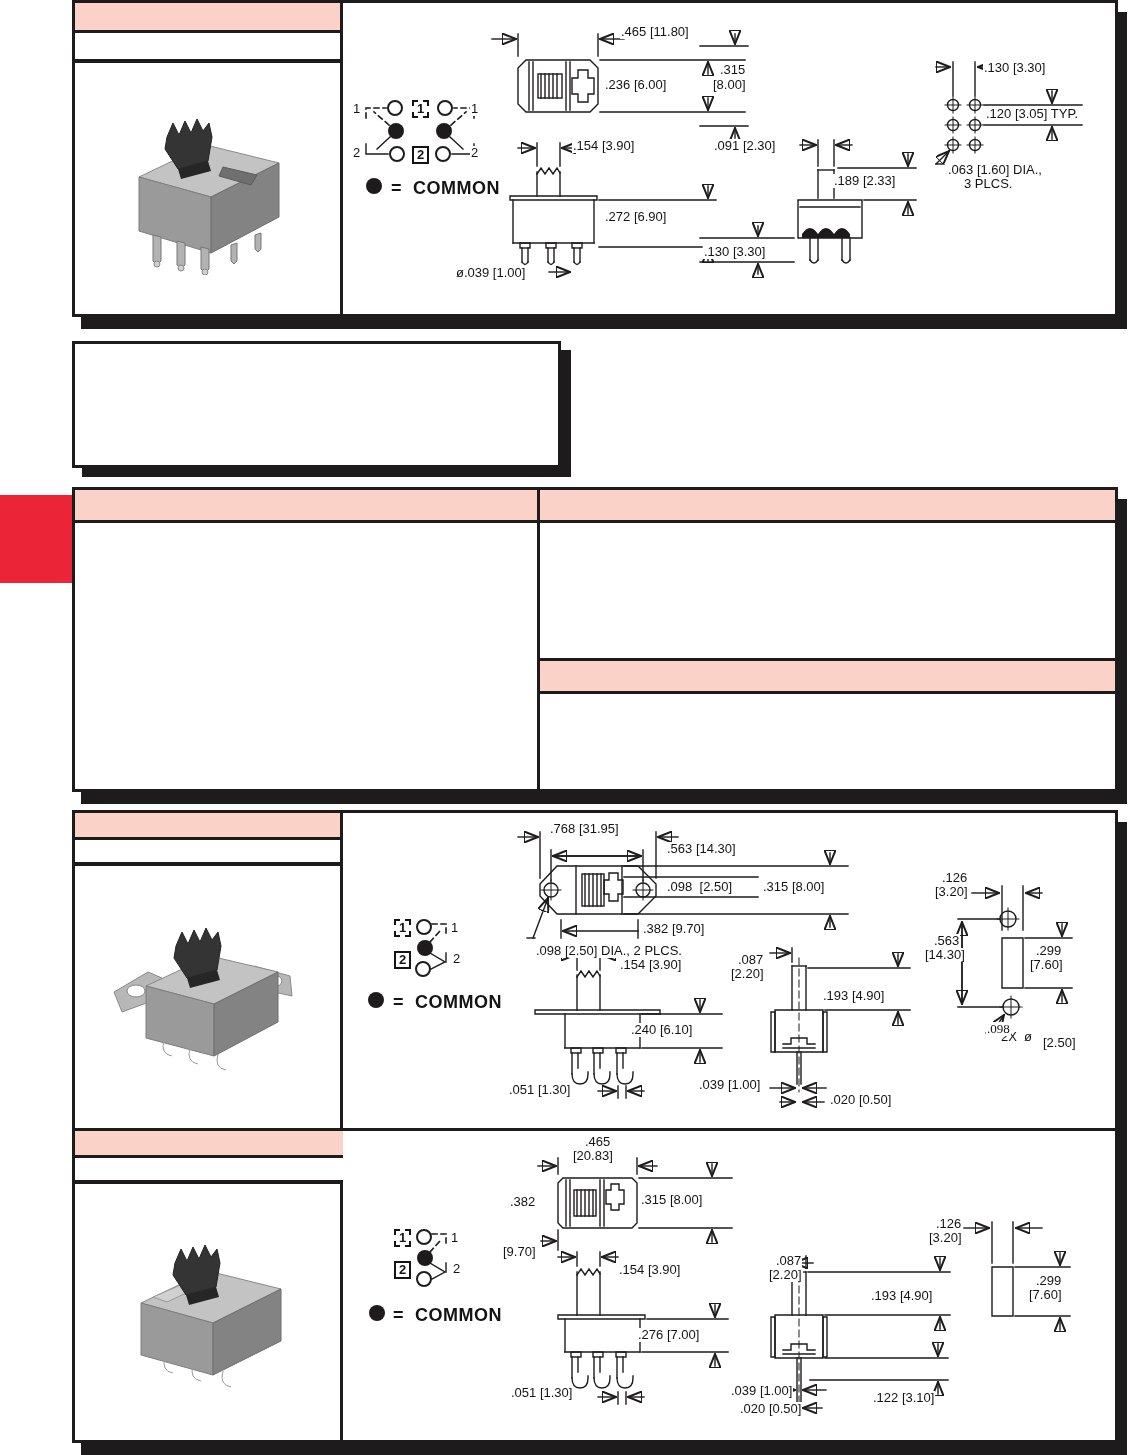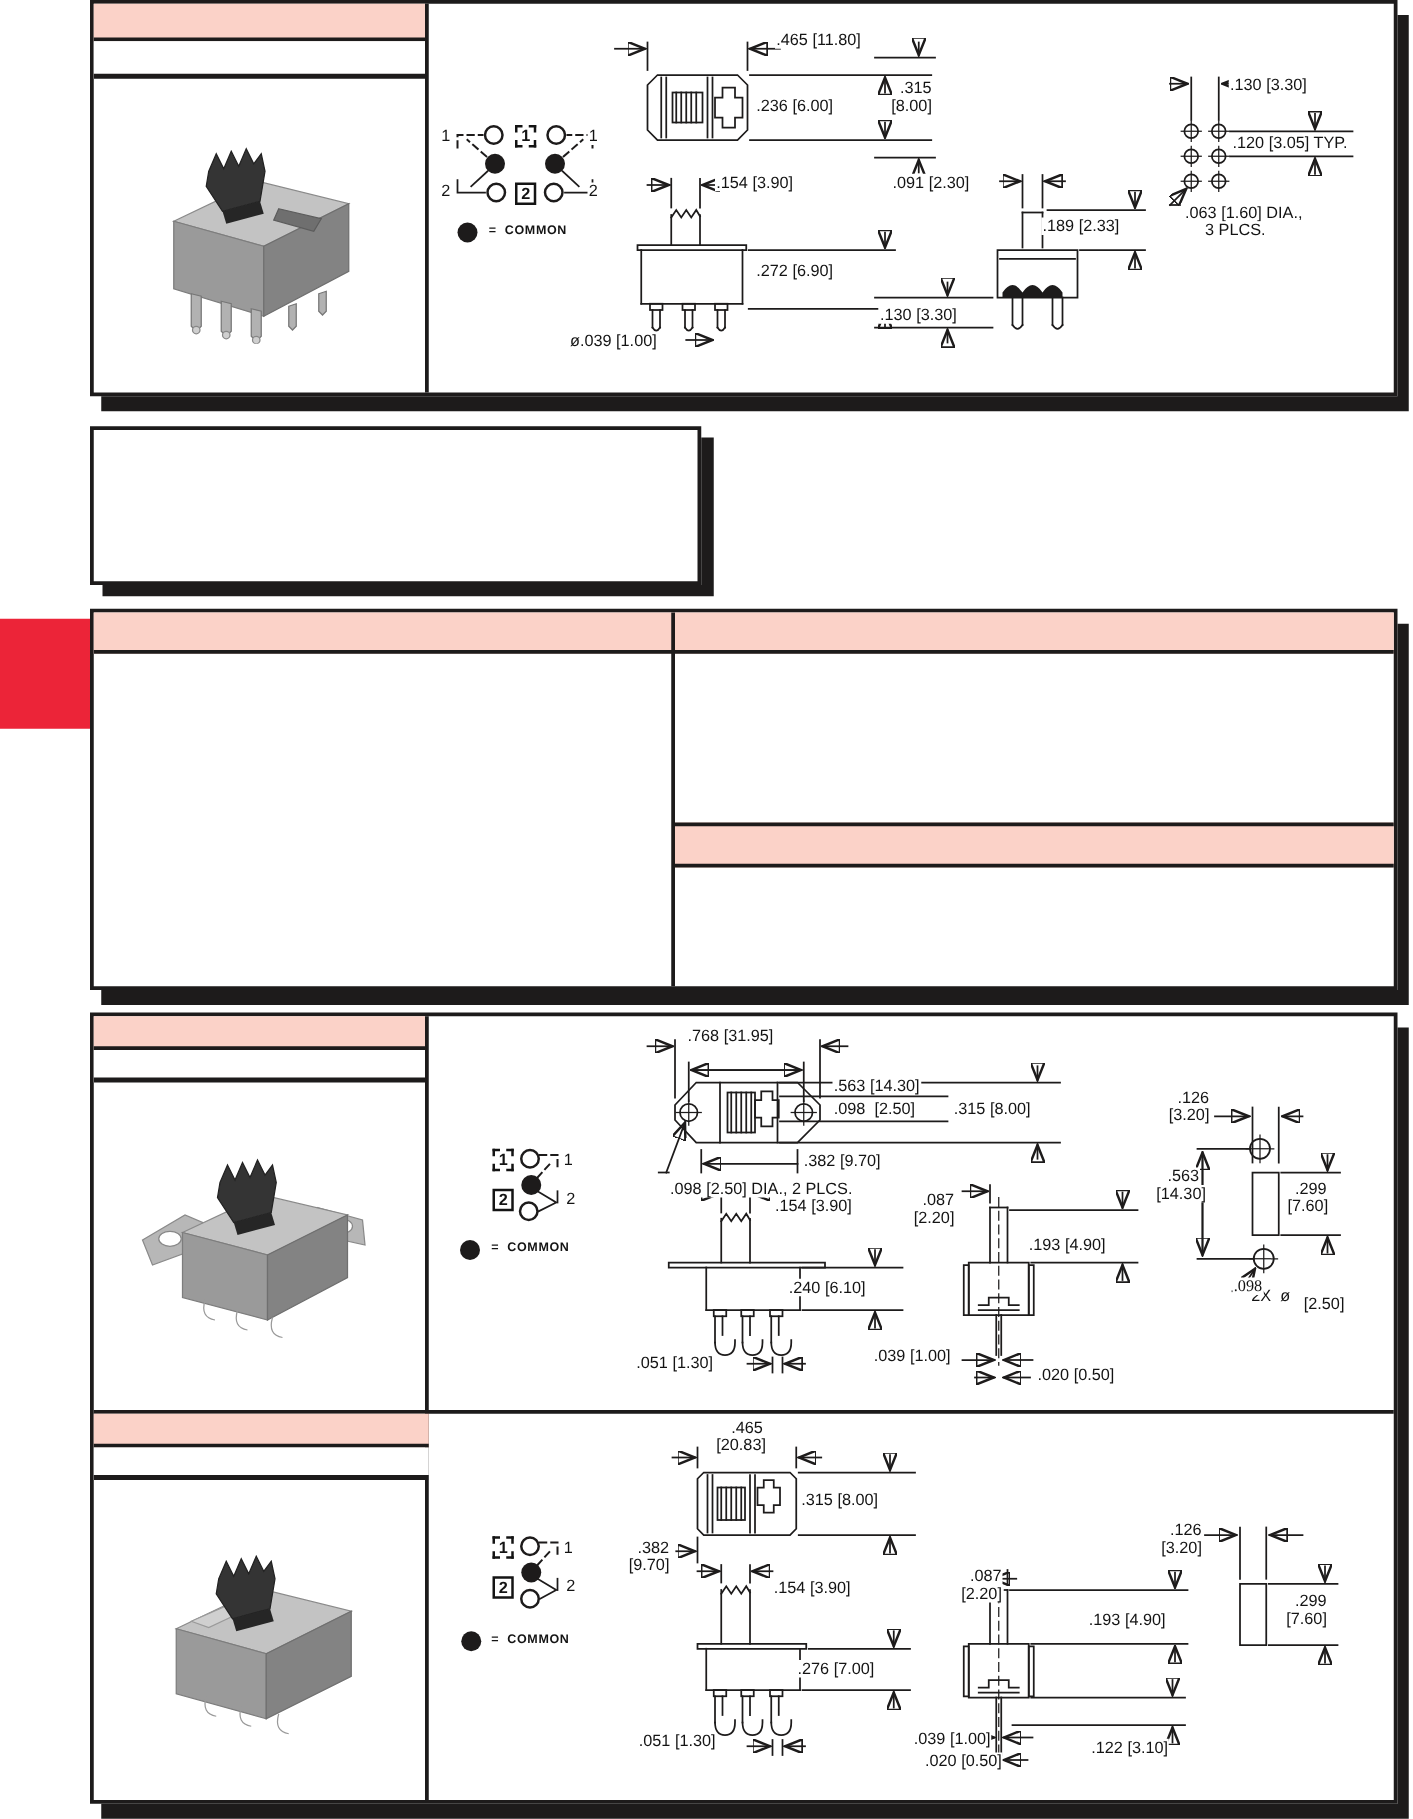--- a/index.html
+++ b/index.html
@@ -8,21 +8,21 @@
   .box{position:absolute;background:#fff;border:3px solid #1d1b1b;box-sizing:border-box;}
   .shadow{box-shadow:9px 12px 0 0 #1d1b1b;}
   .shadow-sm{box-shadow:10px 9px 0 0 #1d1b1b;}
   .pinkband{background:#fbd2c8;}
   .leftcell{position:absolute;left:0;top:0;bottom:0;width:268px;border-right:3px solid #1d1b1b;box-sizing:border-box;}
   .band1{height:27px;border-bottom:3px solid #1d1b1b;}
   .band2{height:26px;border-bottom:4px solid #1d1b1b;background:#fff;}
   .photo{position:absolute;left:0;right:3px;bottom:0;display:flex;align-items:center;justify-content:center;}
   .dim{position:absolute;font:13px/1.1 "Liberation Sans",sans-serif;color:#141414;
        white-space:pre;background:#ffffff;padding:0 1px;z-index:30;}
-  .legend{font-weight:bold;font-size:10px;letter-spacing:.5px;}
+  .legend{font-weight:bold;font-size:18px;letter-spacing:.5px;}
   .boxed{border:2px solid #141414;padding:0 3px;font-weight:bold;}
   .dashed{border-style:dashed;}
   svg.overlay{position:absolute;left:0;top:0;pointer-events:none;z-index:20;}
   svg.overlay *{stroke:#1d1b1b;stroke-width:1.4;fill:none;stroke-linecap:square;}
   svg.overlay .f{fill:#1d1b1b;stroke:none;}
   svg.overlay .h{stroke-width:1;}
   svg.overlay .d{stroke-dasharray:5 4;stroke-width:1.6;}
   svg.overlay .cl{stroke-dasharray:7 4;stroke-width:1;}
   svg.overlay .oc{fill:#fff;stroke-width:2;}
   .photo svg *{stroke-width:1;}
@@ -514,21 +514,21 @@
     <span class="dim" style="left: 947px; top: 163px;">.063 [1.60] DIA.,</span>
     <span class="dim" style="left: 963px; top: 177px;">3 PLCS.</span>
     <span class="dim" style="left: 352px; top: 102px;">1</span>
     <span class="dim" style="left: 352px; top: 146px;">2</span>
     <span class="dim" style="left: 470px; top: 102px;">1</span>
     <span class="dim" style="left: 470px; top: 146px;">2</span>
     <span class="dim boxed dashed" style="left: 412px; top: 100px;">1</span>
     <span class="dim boxed" style="left: 412px; top: 146px;">2</span>
     <span class="dim legend" style="left: 390px; top: 179px;">=  COMMON</span>
     <span class="dim" style="left: 549px; top: 822px;">.768 [31.95]</span>
-    <span class="dim" style="left: 666px; top: 842px; margin-top: 20px;">.563 [14.30]</span>
+    <span class="dim" style="left: 666px; top: 842px;">.563 [14.30]</span>
     <span class="dim" style="left: 666px; top: 880px;">.098  [2.50]</span>
     <span class="dim" style="left: 762px; top: 880px;">.315 [8.00]</span>
     <span class="dim" style="left: 642px; top: 922px;">.382 [9.70]</span>
     <span class="dim" style="left: 535px; top: 944px;">.098 [2.50] DIA., 2 PLCS.</span>
     <span class="dim" style="left: 619px; top: 958px;">.154 [3.90]</span>
     <span class="dim" style="left: 630px; top: 1023px;">.240 [6.10]</span>
     <span class="dim" style="left: 508px; top: 1083px;">.051 [1.30]</span>
     <span class="dim" style="left: 698px; top: 1078px;">.039 [1.00]</span>
     <span class="dim" style="left: 829px; top: 1093px;">.020 [0.50]</span>
     <span class="dim" style="left: 737px; top: 953px;">.087</span>
@@ -544,21 +544,21 @@
     <span class="dim" style="left: 986px; top: 1022px; font-family: Liberation Serif, serif;">.098</span>
     <span class="dim" style="left: 1042px; top: 1036px;">[2.50]</span>
     <span class="dim boxed dashed" style="left: 394px; top: 919px;">1</span>
     <span class="dim boxed" style="left: 394px; top: 951px;">2</span>
     <span class="dim" style="left: 450px; top: 921px;">1</span>
     <span class="dim" style="left: 452px; top: 952px;">2</span>
     <span class="dim legend" style="left: 392px; top: 993px;">=  COMMON</span>
     <span class="dim" style="left: 584px; top: 1135px;">.465</span>
     <span class="dim" style="left: 572px; top: 1149px;">[20.83]</span>
     <span class="dim" style="left: 640px; top: 1193px;">.315 [8.00]</span>
-    <span class="dim" style="left: 509px; top: 1231px; text-align: right;">.382</span>
+    <span class="dim" style="left: 509px; top: 1195px; text-align: right;">.382</span>
     <span class="dim" style="left: 502px; top: 1245px;">[9.70]</span>
     <span class="dim" style="left: 618px; top: 1263px;">.154 [3.90]</span>
     <span class="dim" style="left: 637px; top: 1328px;">.276 [7.00]</span>
     <span class="dim" style="left: 510px; top: 1386px;">.051 [1.30]</span>
     <span class="dim" style="left: 775px; top: 1254px;">.087</span>
     <span class="dim" style="left: 768px; top: 1268px;">[2.20]</span>
     <span class="dim" style="left: 870px; top: 1289px;">.193 [4.90]</span>
     <span class="dim" style="left: 872px; top: 1359px; margin-top: 32px;">.122 [3.10]</span>
     <span class="dim" style="left: 730px; top: 1384px;">.039 [1.00]</span>
     <span class="dim" style="left: 739px; top: 1402px;">.020 [0.50]</span>

